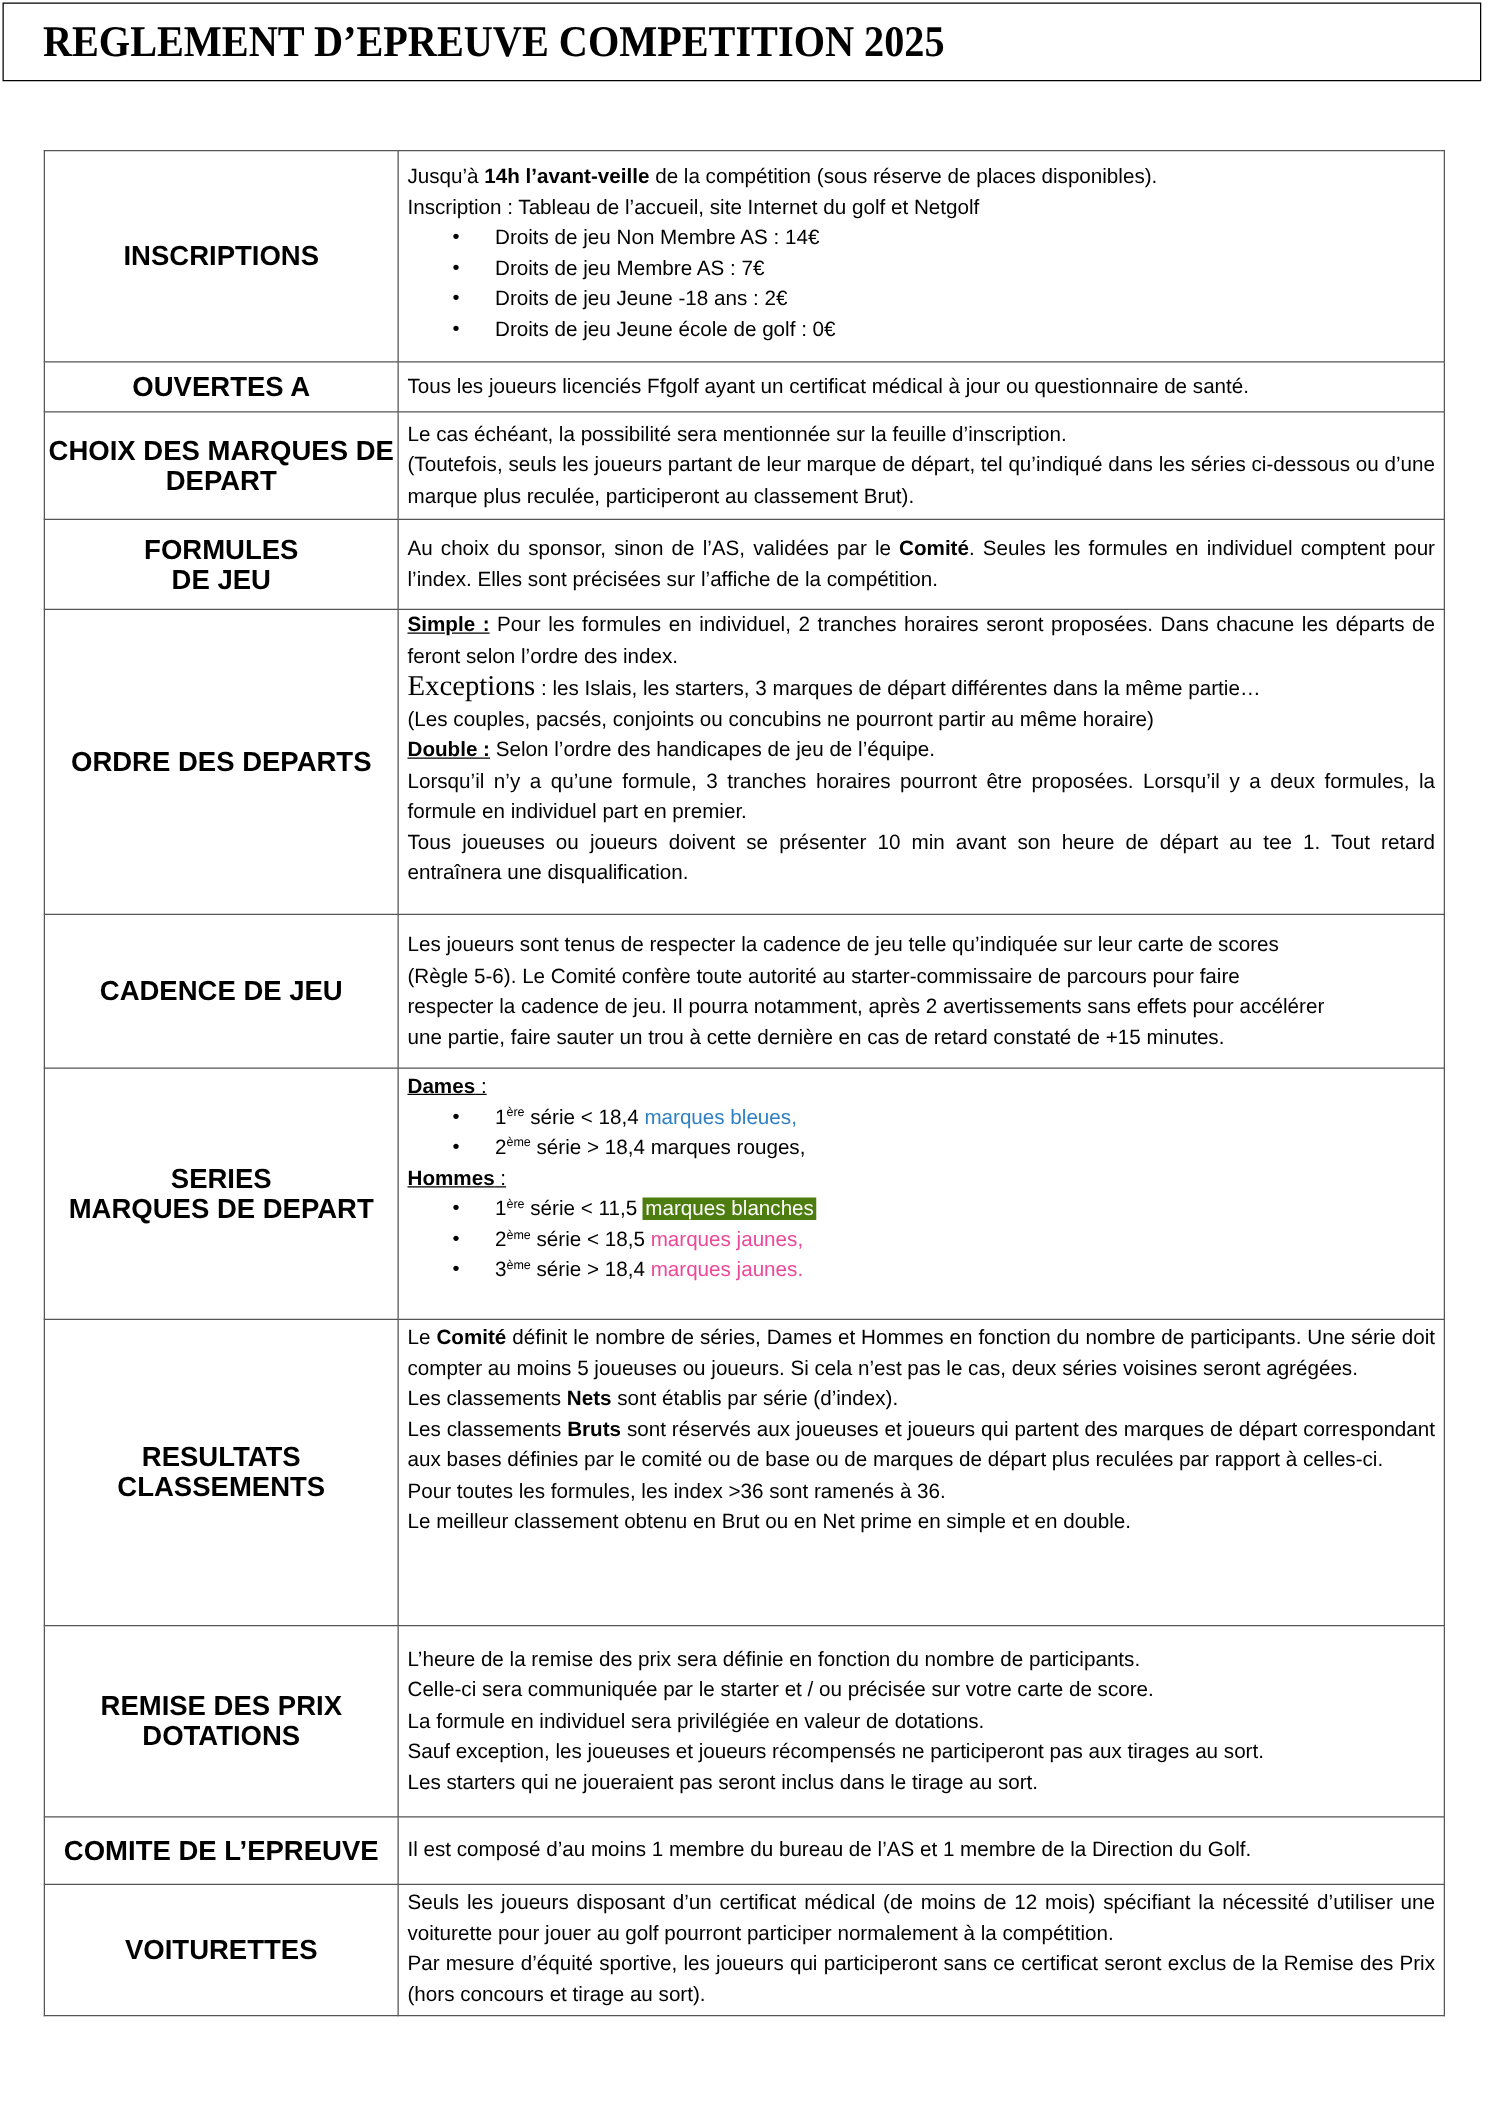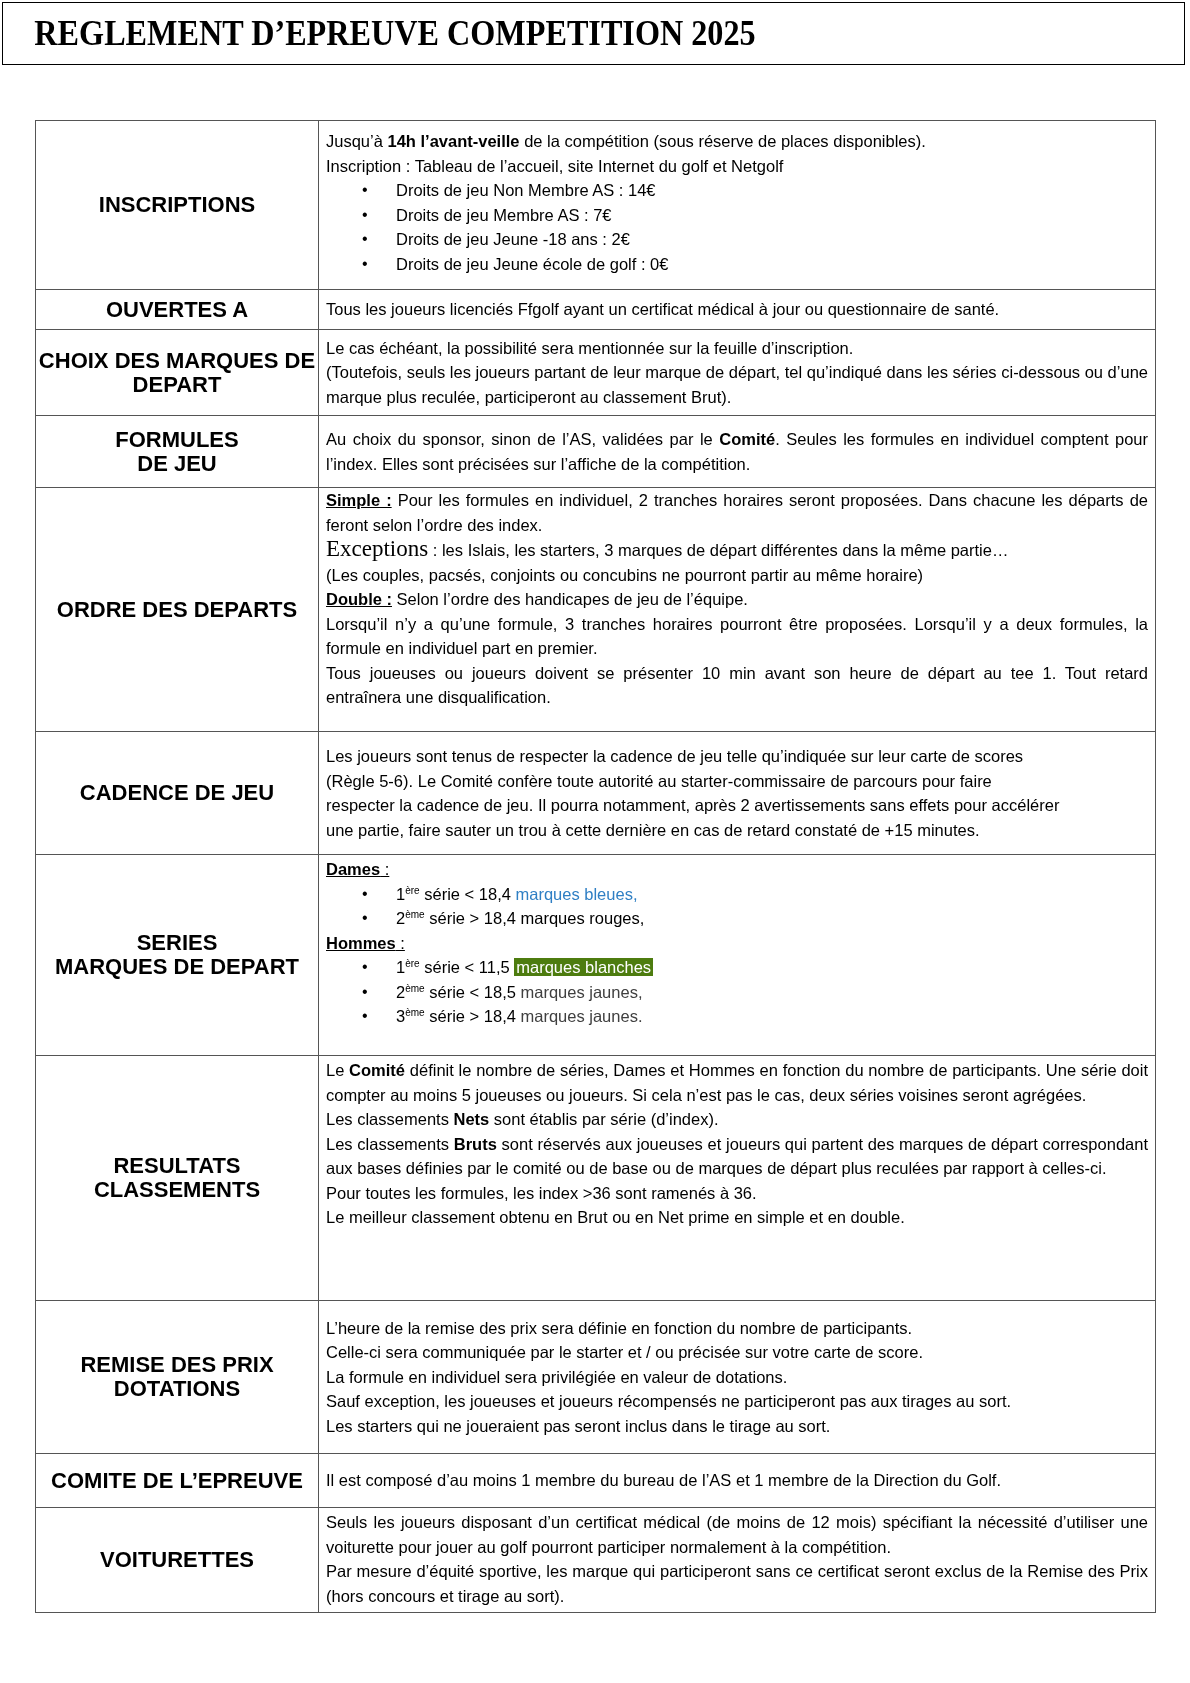--- a/index.html
+++ b/index.html
@@ -23,21 +23,21 @@
   ul.bullets { margin: 0; padding: 0; list-style: none; }
   ul.bullets li { position: relative; padding-left: 70px; }
   ul.bullets li::before { content: "\2022"; position: absolute; left: 36px; top: 0; font-size: 16px; }
   .u { text-decoration: underline; font-weight: bold; }
   .b { font-weight: bold; }
   .serif { font-family: "Liberation Serif", "DejaVu Serif", serif; font-size: 23px; }
   sup { font-size: 10px; line-height: 0; vertical-align: 6px; }
   .blue { color: #2f7fc4; }
   .red { color: #000000; }
   .white-on-black { background: #4d7c0f; color: #fff; padding: 0 2px; }
-  .yellow { color: #404040; }
+  .yellow { color: #ec4899; }
 </style>
 </head>
 <body>
 
 <div class="title-box">
   <h1>REGLEMENT D’EPREUVE COMPETITION 2025</h1>
 </div>
 
 <table class="rules">
 
@@ -147,17 +147,17 @@
 
   <tr style="height:54px;">
     <td class="label"><span>COMITE DE L’EPREUVE</span></td>
     <td class="content"><span>Il est composé d’au moins 1 membre du bureau de l’AS et 1 membre de la Direction du Golf.</span></td>
   </tr>
 
   <tr style="height:99px;">
     <td class="label"><span>VOITURETTES</span></td>
     <td class="content top just" style="padding-top:2px !important;">
       <span class="line">Seuls les joueurs disposant d’un certificat médical (de moins de 12 mois) spécifiant la nécessité d’utiliser une voiturette pour jouer au golf pourront participer normalement à la compétition.</span>
-      <span class="line">Par mesure d’équité sportive, les marque qui participeront sans ce certificat seront exclus de la Remise des Prix (hors concours et tirage au sort).</span>
+      <span class="line">Par mesure d’équité sportive, les joueurs qui participeront sans ce certificat seront exclus de la Remise des Prix (hors concours et tirage au sort).</span>
     </td>
   </tr>
 </tbody>
   </table>
 
 </body></html>

